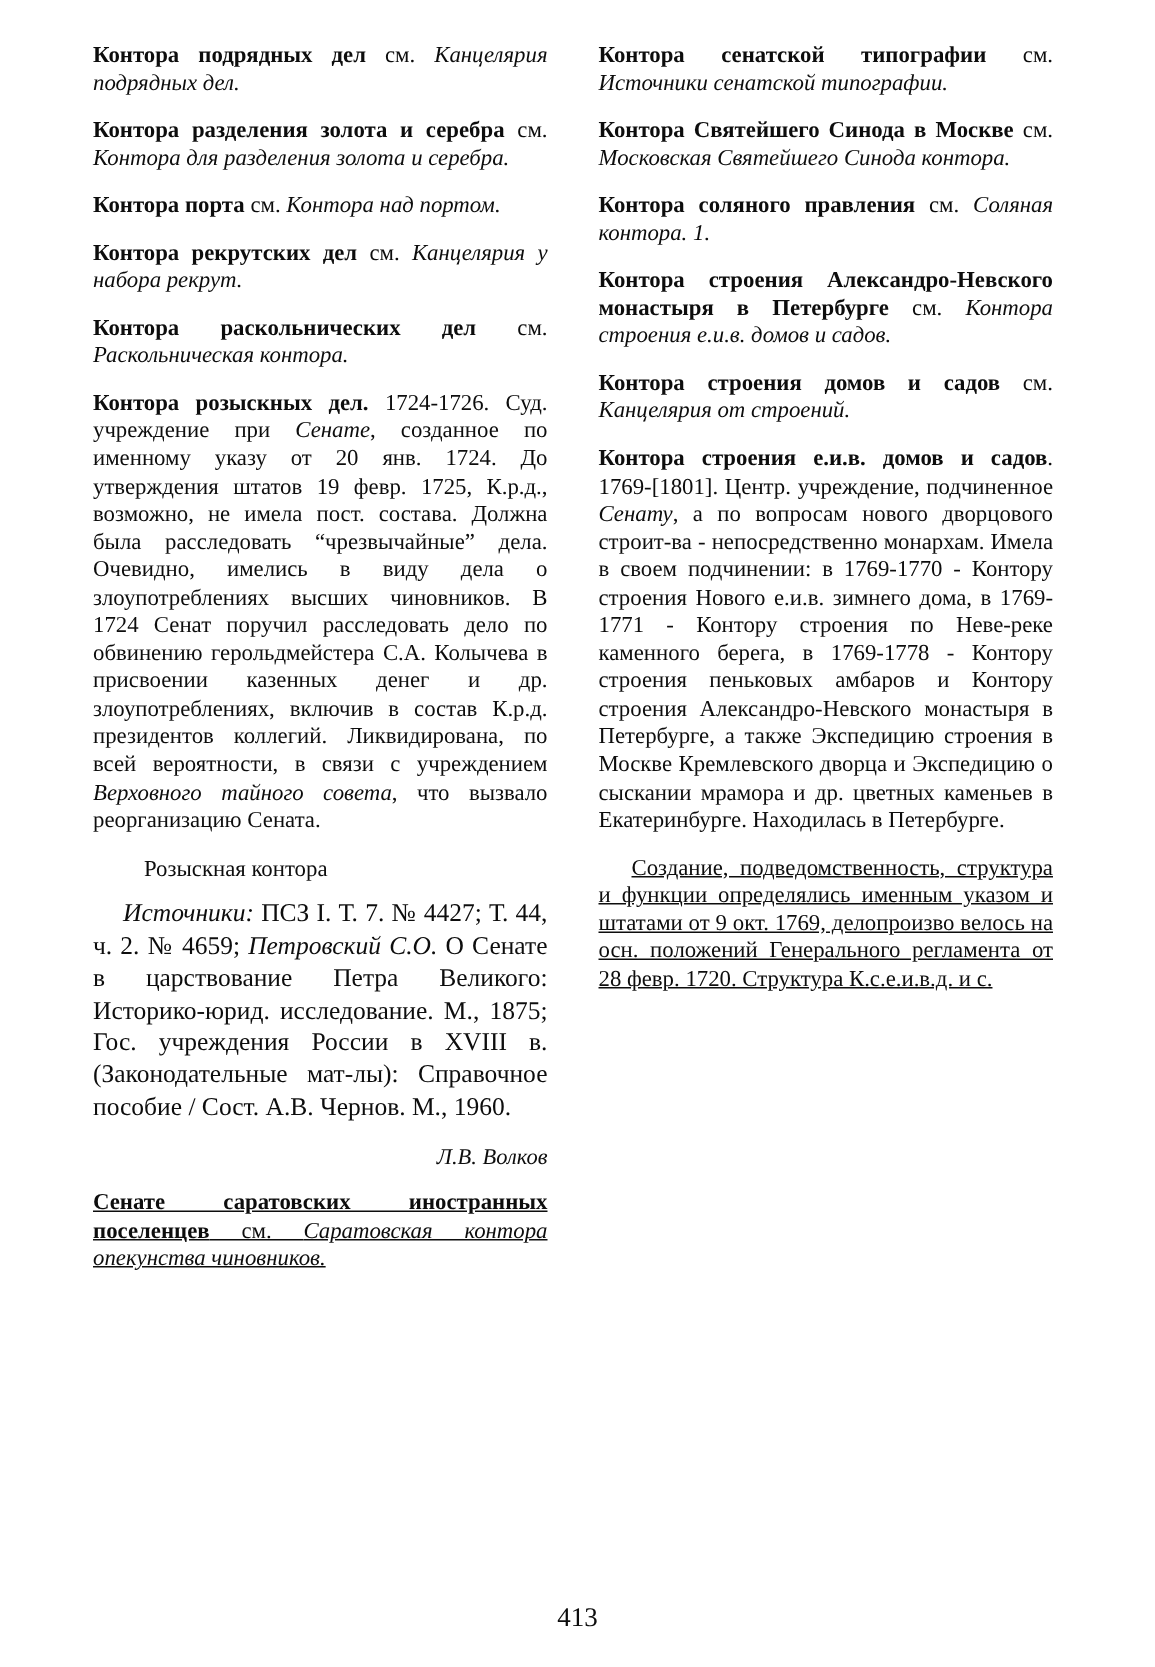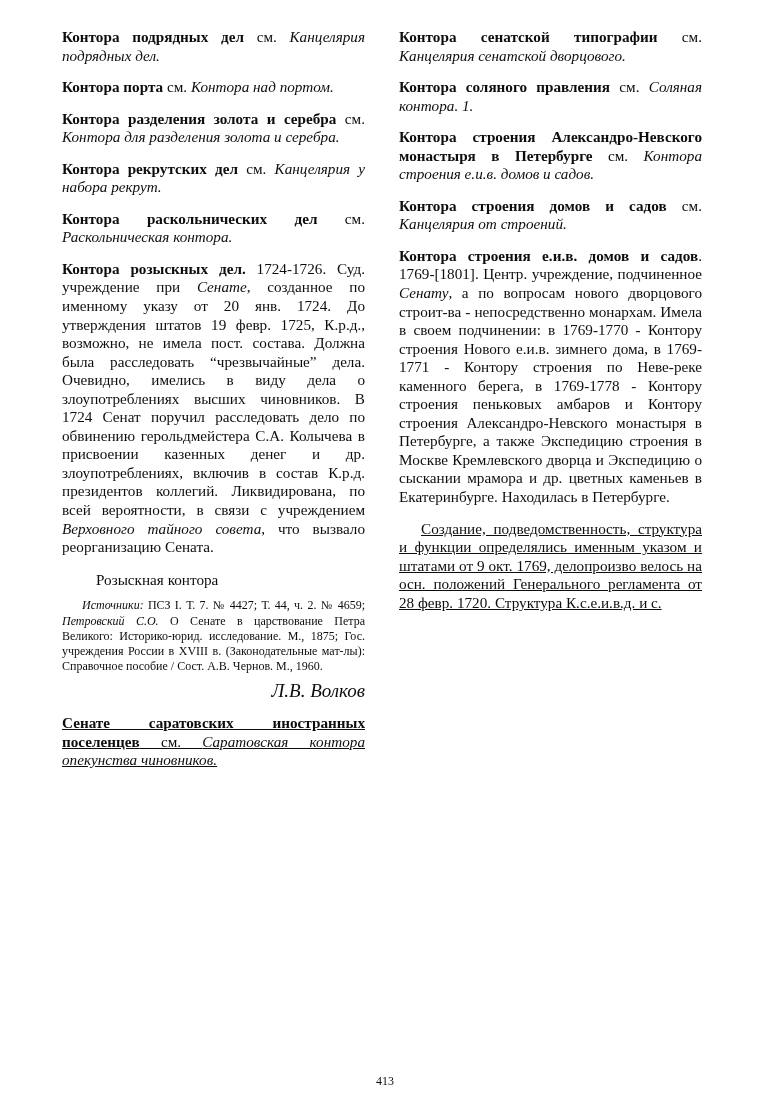--- a/index.html
+++ b/index.html
@@ -52,59 +52,59 @@
   }
   .syn-block {
     margin: 11px 0 9px 0;
     padding-left: 34px;
     font-size: 15.2px;
     line-height: 1.3;
   }
   .syn-label { }
   .syn-value { font-weight: normal; }
   .sources {
-    font-size: 12px;
+    font-size: 17px;
     line-height: 1.26;
     text-align: justify;
-    margin: 8px 0 6px 0;
+    margin: 8px 0 16px 0;
     text-indent: 20px;
   }
   .author {
-    font-size: 19px;
+    font-size: 15px;
     font-style: italic;
     text-align: right;
     margin: 6px 0 12px 0;
   }
   .folio {
     position: absolute;
     left: 0;
     bottom: 22px;
     width: 770px;
     text-align: center;
-    font-size: 12px;
+    font-size: 18px;
   }
 </style>
 </head>
 <body>
 
 <div class="page">
   <div class="columns">
 
     <div class="col">
 
       <div class="entry">
         <span class="hw">Контора подрядных дел</span><span> см. </span><span class="it">Канцелярия подрядных дел.</span>
       </div>
 
       <div class="entry">
-        <span class="hw">Контора порта</span><span> см. </span><span class="it">Контора над портом.</span>
+        <span class="hw">Контора разделения золота и серебра</span><span> см. </span><span class="it">Контора для разделения золота и серебра.</span>
       </div>
 
       <div class="entry">
-        <span class="hw">Контора разделения золота и серебра</span><span> см. </span><span class="it">Контора для разделения золота и серебра.</span>
+        <span class="hw">Контора порта</span><span> см. </span><span class="it">Контора над портом.</span>
       </div>
 
       <div class="entry">
         <span class="hw">Контора рекрутских дел</span><span> см. </span><span class="it">Канцелярия у набора рекрут.</span>
       </div>
 
       <div class="entry">
         <span class="hw">Контора раскольнических дел</span><span> см. </span><span class="it">Раскольническая контора.</span>
       </div>
 
@@ -125,23 +125,26 @@
       <div class="entry">
         <span class="hw">Сенате саратовских иностранных поселенцев</span><span> см. </span><span class="it">Саратовская контора опекунства чиновников.</span>
       </div>
 
     </div>
 
     <div class="col">
 
 
       <div class="entry">
-        <span class="hw">Контора сенатской типографии</span><span> см. </span><span class="it">Канцелярия сенатской дворцового.</span>
+        <span class="hw">Контора сенатской типографии</span><span> см. </span><span class="it">Источники сенатской типографии.</span>
       </div>
 
+      <div class="entry">
+        <span class="hw">Контора Святейшего Синода в Москве</span><span> см. </span><span class="it">Московская Святейшего Синода контора.</span>
+      </div>
 
       <div class="entry">
         <span class="hw">Контора соляного правления</span><span> см. </span><span class="it">Соляная контора. 1.</span>
       </div>
 
       <div class="entry">
         <span class="hw">Контора строения Александро-Невского монастыря в Петербурге</span><span> см. </span><span class="it">Контора строения е.и.в. домов и садов.</span>
       </div>
 
       <div class="entry">

